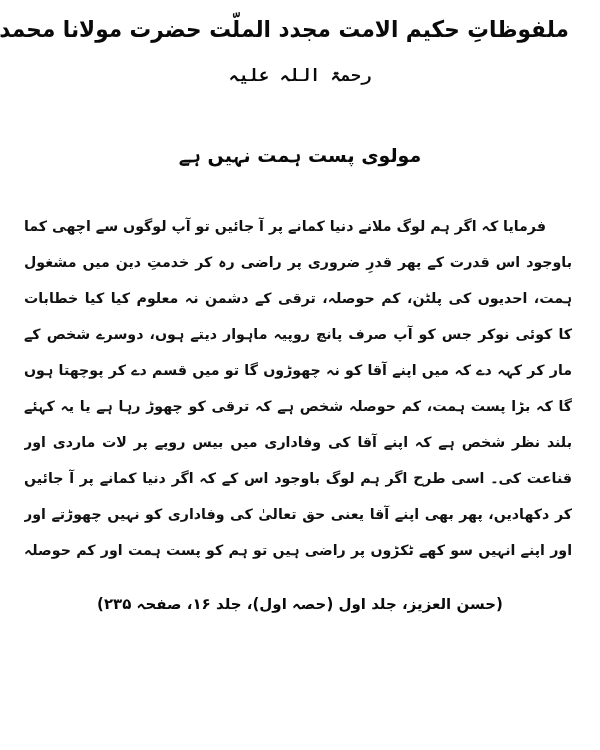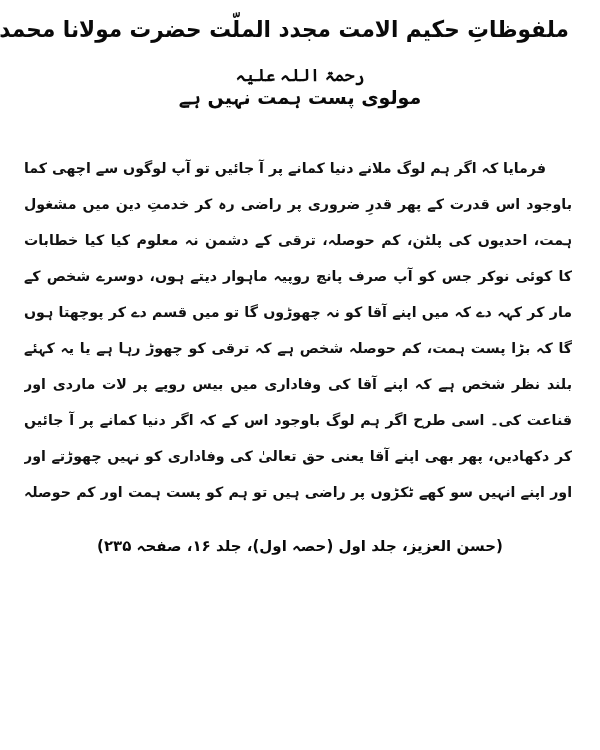--- a/index.html
+++ b/index.html
@@ -43,34 +43,35 @@
     direction: rtl;
     unicode-bidi: isolate;
     padding: 0 14px;
     letter-spacing: 0px;
     white-space: nowrap;
     transform: scaleX(0.94);
     transform-origin: center;
   }
 
   .doc-honorific {
-    font-family: Liberation Sans, sans-serif;
+    font-family: Liberation Mono, monospace;
     font-size: 17px;
     font-weight: 700;
     color: #0a0a0a;
     direction: rtl;
     unicode-bidi: isolate;
     margin-top: 20px;
     text-align: center;
   }
 
   
   .section-heading {
     width: 100%;
     text-align: center;
+    margin-top: 58px;
     font-family: "DejaVu Sans", "Liberation Sans", sans-serif;
     font-size: 19px;
     font-weight: 700;
     color: #0a0a0a;
     direction: rtl;
     unicode-bidi: isolate;
   }
 
   
   .body-block {

